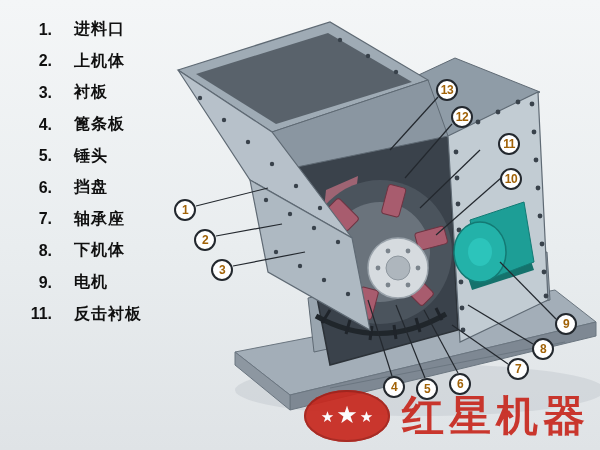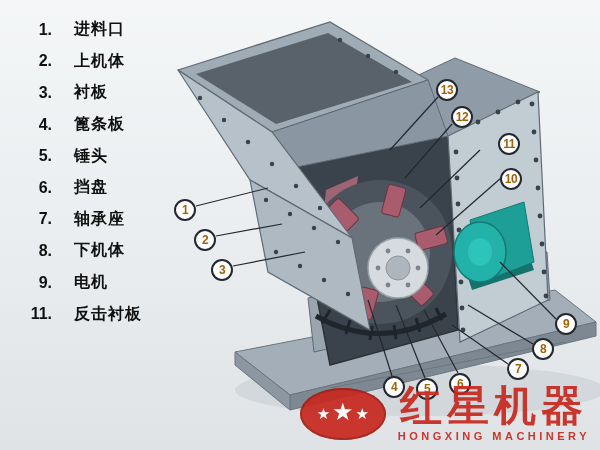--- a/index.html
+++ b/index.html
@@ -235,15 +235,14 @@
 <div class="callout" style="left:436px;top:79px;">13</div>
 
 <div class="logo">
   <div class="logo-oval">
     <span class="star">★</span>
     <span class="star big">★</span>
     <span class="star">★</span>
   </div>
   <div class="logo-text">
     <div class="logo-cn">红星机器</div>
-    <div class="logo-en">HONGXING MACHINERY</div>
   </div>
 </div>
 
 </body></html>

